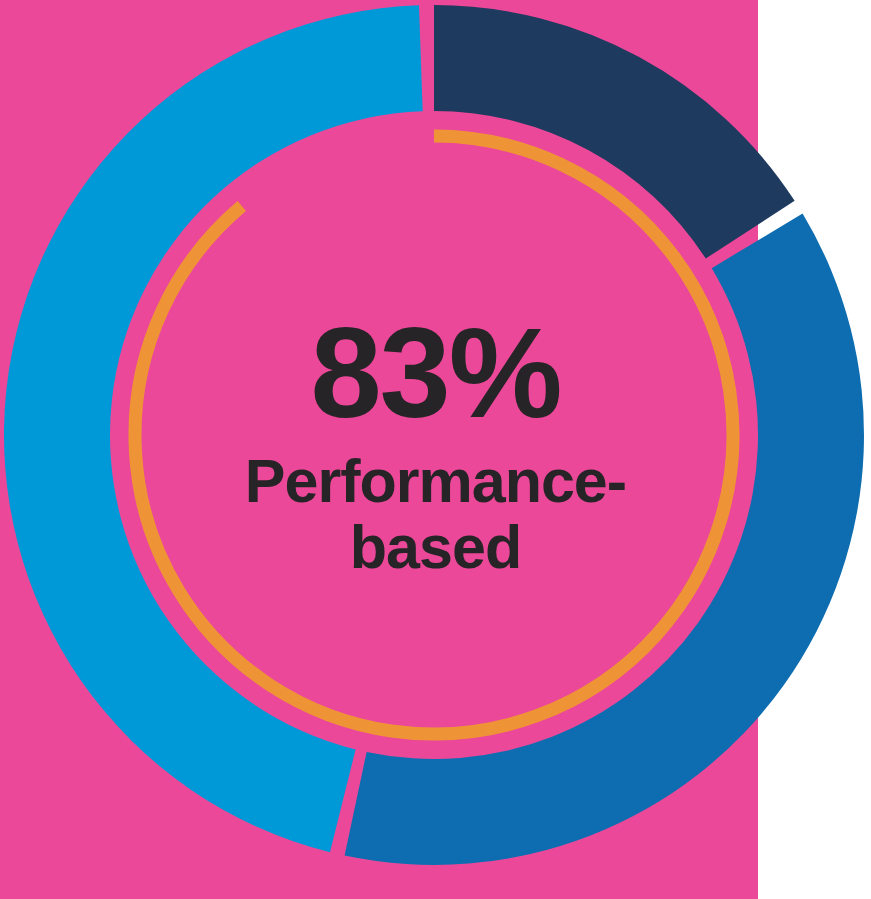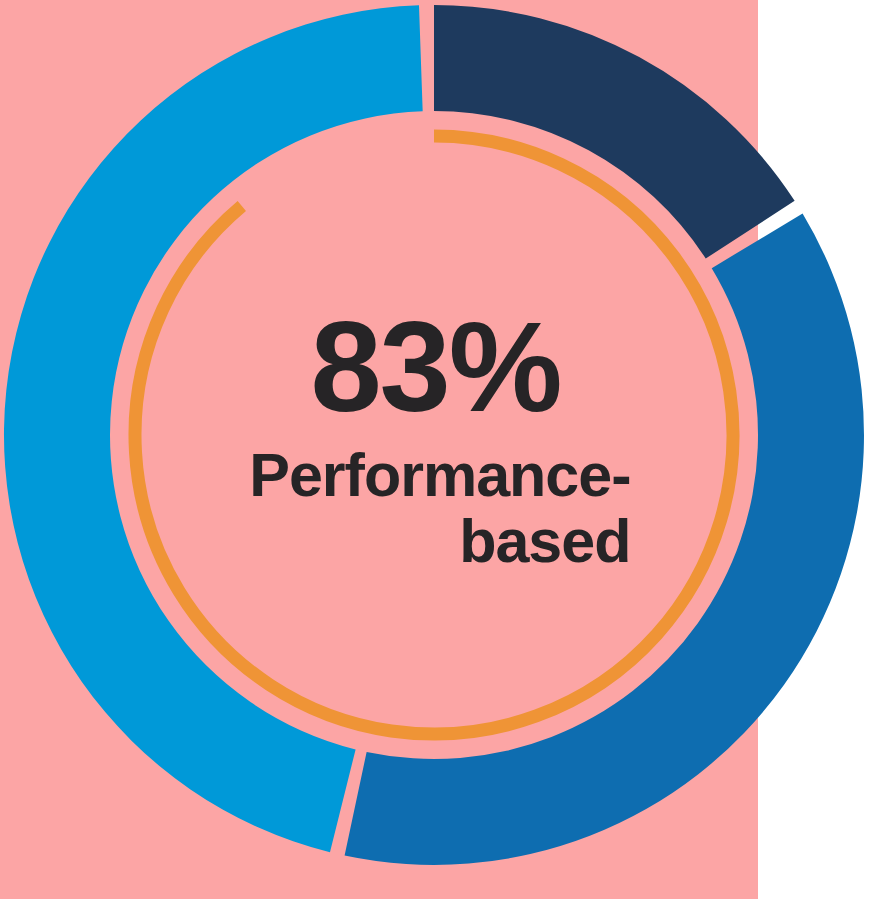--- a/index.html
+++ b/index.html
@@ -10,21 +10,21 @@
   body {
     width: 871px;
     height: 899px;
     overflow: hidden;
     font-family: "Liberation Sans", sans-serif;
   }
   #donut-figure {
     position: relative;
     width: 758px;
     height: 899px;
-    background: #fca5a5;
+    background: #ec4899;
   }
   #donut-svg {
     position: absolute;
     top: 0;
     left: 0;
     width: 871px;
     height: 899px;
     display: block;
   }
   .center-label {
@@ -54,24 +54,23 @@
     margin: 0 0 16px 0;
     display: block;
   }
   .pct-caption {
     font-family: "Liberation Sans", sans-serif;
     font-size: 61px;
     font-weight: bold;
     line-height: 1.08;
     letter-spacing: -1px;
     color: #262426;
-    margin: 12px;
+    margin: 0;
     display: block;
     padding: 0 8px;
-    text-align: right;
   }
 </style>
 </head>
 <body>
 
 <div id="donut-figure">
 
   <svg id="donut-svg" viewBox="0 0 871 899" aria-hidden="true">
     <g id="donut-slices">
         <path d="M 434.00 5.00 A 430 430 0 0 1 794.63 200.81 L 705.73 258.54 A 324 324 0 0 0 434.00 111.00 Z" fill="#1E3A5E"></path>

